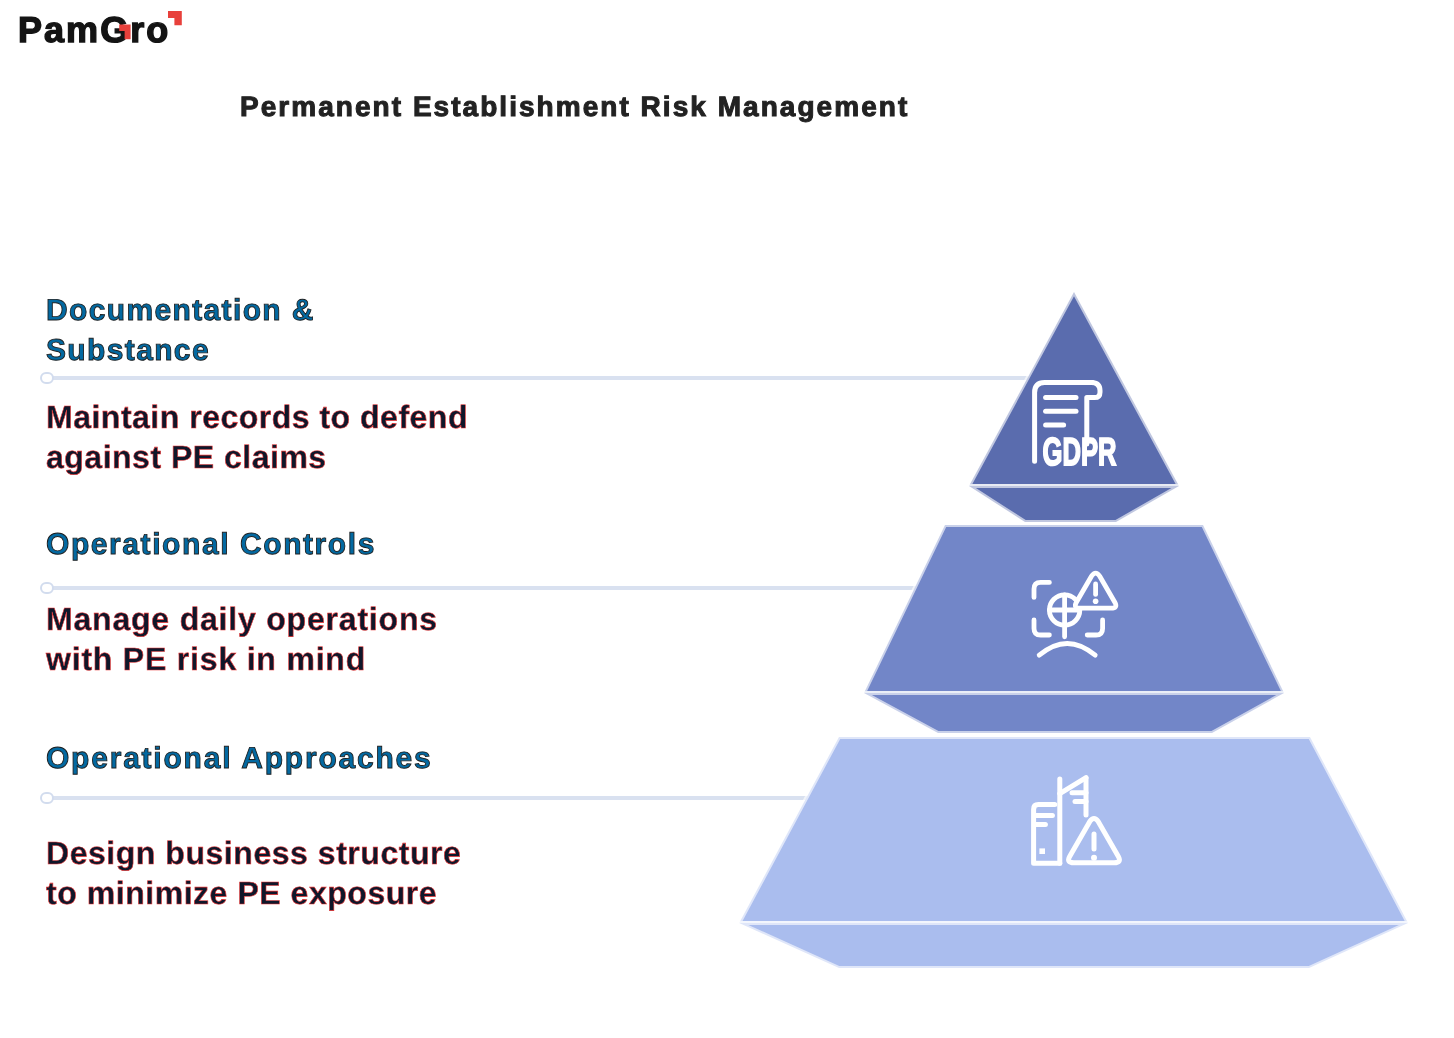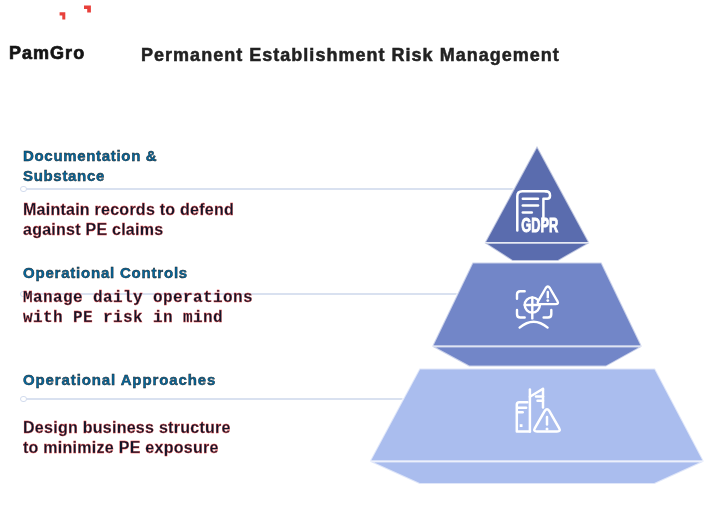--- a/index.html
+++ b/index.html
@@ -7,37 +7,37 @@
        font-family:"Liberation Sans",sans-serif;}
   .abs{position:absolute;}
   .hdr{font-weight:bold;color:#0369a1;font-size:15px;line-height:19.6px;-webkit-text-stroke:0.45px #1e1e1e;}
   .red{font-weight:bold;color:#0f172a;font-size:16px;line-height:19.7px;-webkit-text-stroke:0.3px #ea3434;}
   .cline{position:absolute;height:1.8px;background:#d9e1f0;}
   .ring{position:absolute;width:6.6px;height:6.6px;border:1.6px solid #d2dcee;border-radius:50%;background:#fff;box-sizing:border-box;}
 </style>
 </head>
 <body>
 
-<div class="abs" style="left:9px;top:4.5px;font-size:18px;font-weight:bold;color:#141414;letter-spacing:1.02px;margin-top:38px;-webkit-text-stroke:0.7px #141414;">PamGro</div>
+<div class="abs" style="left:9px;top:4.5px;font-size:18px;font-weight:bold;color:#141414;letter-spacing:1.02px;-webkit-text-stroke:0.7px #141414;">PamGro</div>
 <svg class="abs" style="left:0;top:0;" width="110" height="30" viewBox="0 0 110 30">
   <path d="M84,5.5 h6.9 v7.1 h-3.7 v-3.6 h-3.2 z" fill="#e8403b"></path>
   <path d="M59.6,12.3 h5.7 v7.3 h-3 v-4.1 h-2.7 z" fill="#e8403b"></path>
 </svg>
 
-<div class="abs" style="left:141px;top:44.5px;font-size:18px;font-weight:bold;color:#222222;letter-spacing:1.02px;-webkit-text-stroke:0.5px #222;">Permanent Establishment Risk Management</div>
+<div class="abs" style="left:120px;top:44.5px;font-size:14px;font-weight:bold;color:#222222;letter-spacing:1.02px;-webkit-text-stroke:0.5px #222;">Permanent Establishment Risk Management</div>
 
 <div class="abs hdr" style="left:23px;top:146px;letter-spacing:0.68px;">Documentation &amp;<br>Substance</div>
 <div class="cline" style="left:26px;top:188.4px;width:488px;"></div>
 <div class="ring" style="left:20.4px;top:185.9px;"></div>
 <div class="abs red" style="left:23px;top:200.4px;letter-spacing:0.25px;">Maintain records to defend<br>against PE claims</div>
 
 <div class="abs hdr" style="left:23px;top:263px;letter-spacing:0.79px;">Operational Controls</div>
 <div class="cline" style="left:26px;top:293px;width:432px;"></div>
 <div class="ring" style="left:20.4px;top:290.5px;"></div>
-<div class="abs red" style="left:23px;top:289px;letter-spacing:0.4px;font-family:Liberation Mono, monospace;">Manage daily operations<br>with PE risk in mind</div>
+<div class="abs red" style="left:23px;top:301px;letter-spacing:0.4px;">Manage daily operations<br>with PE risk in mind</div>
 
 <div class="abs hdr" style="left:23px;top:369.5px;letter-spacing:0.89px;">Operational Approaches</div>
 <div class="cline" style="left:26px;top:398.1px;width:378px;"></div>
 <div class="ring" style="left:20.4px;top:395.6px;"></div>
 <div class="abs red" style="left:23px;top:418px;letter-spacing:0.27px;">Design business structure<br>to minimize PE exposure</div>
 
 <svg class="abs" style="left:0;top:0;" width="727" height="519" viewBox="0 0 727 519">
   <g stroke="rgba(255,255,255,0.62)" stroke-width="2" stroke-linejoin="round">
 
     <polygon points="537,146 589.5,243 484.5,243" fill="#5a6cae"></polygon>

